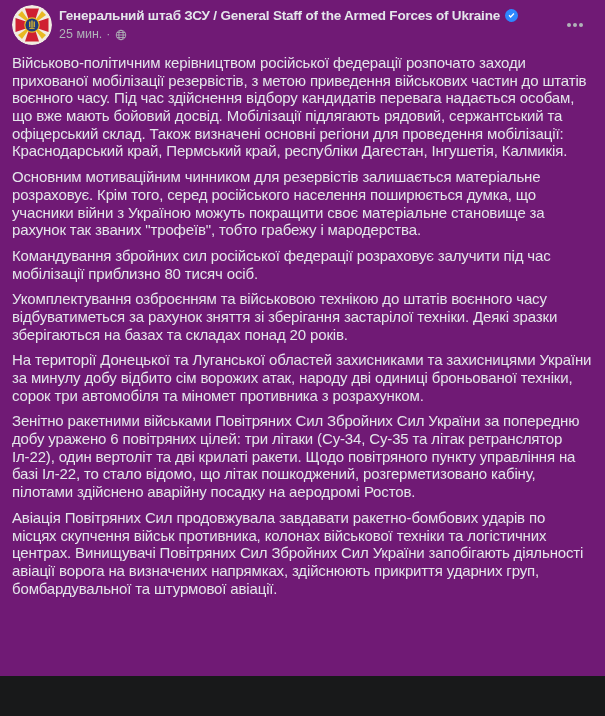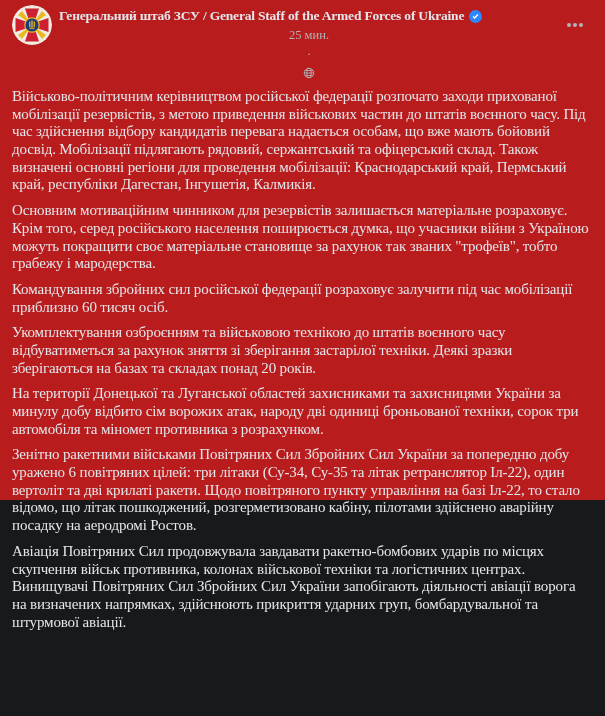--- a/index.html
+++ b/index.html
@@ -8,25 +8,24 @@
     background: #18191a;
   }
   body {
     width: 605px;
     height: 716px;
     overflow: hidden;
     font-family: "Liberation Sans", sans-serif;
   }
   .post-card {
     width: 605px;
-    height: 500px;
-    background: #b91c1c;
+    height: 676px;
+    background: #701a75;
     box-sizing: border-box;
     color: #e4e6eb;
-    font-family: Liberation Serif, serif;
   }
   .post-header {
     display: flex;
     align-items: flex-start;
     padding: 5px 14px 2px 12px;
   }
   .avatar {
     width: 40px;
     height: 40px;
     border-radius: 50%;
@@ -58,21 +57,20 @@
     margin-left: 5px;
     flex-shrink: 0;
   }
   .meta-row {
     display: flex;
     align-items: center;
     gap: 4px;
     margin-top: 4px;
     color: #b0b3b8;
     font-size: 12.5px;
-    flex-direction: column;
   }
   .meta-row .timestamp { cursor: pointer; }
   .globe { display: inline-flex; margin-top: 1px; }
   .menu-btn {
     margin-left: auto;
     width: 32px;
     height: 32px;
     border-radius: 50%;
     display: flex;
     align-items: center;
@@ -155,20 +153,20 @@
           <circle cx="16" cy="10" r="2"></circle>
         </svg>
       </span>
     </div>
 
   </div>
 
   <div class="post-content">
       <p>Військово-політичним керівництвом російської федерації розпочато заходи прихованої мобілізації резервістів, з метою приведення військових частин до штатів воєнного часу. Під час здійснення відбору кандидатів перевага надається особам, що вже мають бойовий досвід. Мобілізації підлягають рядовий, сержантський та офіцерський склад. Також визначені основні регіони для проведення мобілізації: Краснодарський край, Пермський край, республіки Дагестан, Інгушетія, Калмикія.</p>
       <p>Основним мотиваційним чинником для резервістів залишається матеріальне розраховує. Крім того, серед російського населення поширюється думка, що учасники війни з Україною можуть покращити своє матеріальне становище за рахунок так званих "трофеїв", тобто грабежу і мародерства.</p>
-      <p>Командування збройних сил російської федерації розраховує залучити під час мобілізації приблизно 60 тисяч осіб.</p>
+      <p>Командування збройних сил російської федерації розраховує залучити під час мобілізації приблизно 80 тисяч осіб.</p>
       <p>Укомплектування озброєнням та військовою технікою до штатів воєнного часу відбуватиметься за рахунок зняття зі зберігання застарілої техніки. Деякі зразки зберігаються на базах та складах понад 20 років.</p>
       <p>На території Донецької та Луганської областей захисниками та захисницями України за минулу добу відбито сім ворожих атак, народу дві одиниці броньованої техніки, сорок три автомобіля та міномет противника з розрахунком.</p>
       <p>Зенітно ракетними військами Повітряних Сил Збройних Сил України за попередню добу уражено 6 повітряних цілей: три літаки (Су-34, Су-35 та літак ретранслятор Іл-22), один вертоліт та дві крилаті ракети. Щодо повітряного пункту управління на базі Іл-22, то стало відомо, що літак пошкоджений, розгерметизовано кабіну, пілотами здійснено аварійну посадку на аеродромі Ростов.</p>
       <p>Авіація Повітряних Сил продовжувала завдавати ракетно-бомбових ударів по місцях скупчення військ противника, колонах військової техніки та логістичних центрах. Винищувачі Повітряних Сил Збройних Сил України запобігають діяльності авіації ворога на визначених напрямках, здійснюють прикриття ударних груп, бомбардувальної та штурмової авіації.</p>
     </div>
 
 </div>
 
 </body></html>

